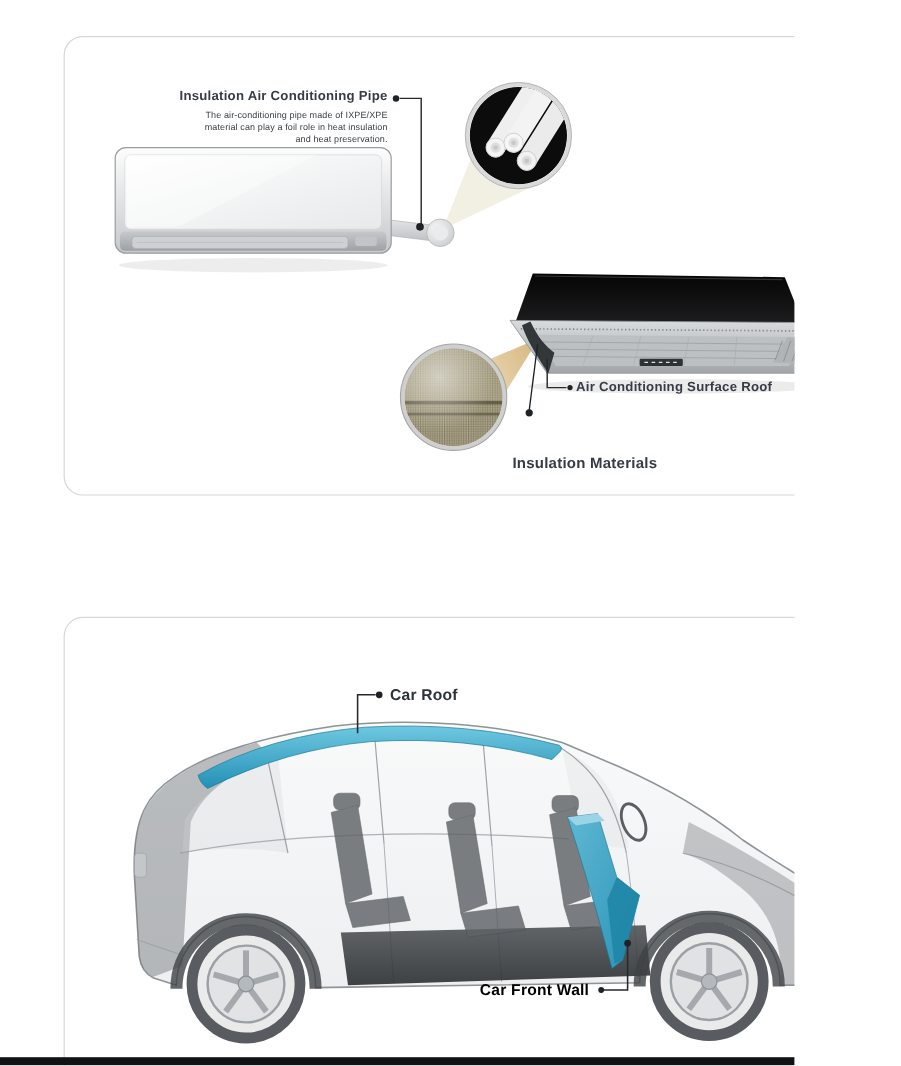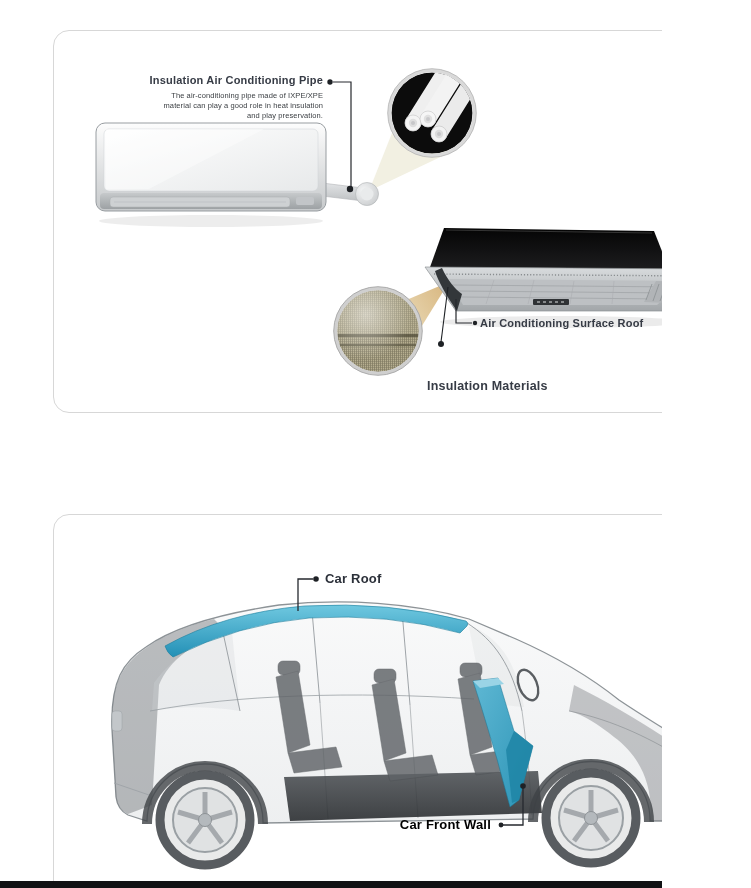--- a/index.html
+++ b/index.html
@@ -171,22 +171,22 @@
 
       <g>
         <path d="M402,268 L402,292 L418,292" fill="none" stroke="#26292e" stroke-width="1.2"></path>
         <circle cx="421" cy="292" r="2.2" fill="#1e2125"></circle>
       </g>
     </svg>
 
     <div class="callout-title t-right" id="pipe-title">Insulation Air Conditioning Pipe</div>
     <div class="callout-desc t-right" id="pipe-desc">
       <div>The air-conditioning pipe made of IXPE/XPE</div>
-      <div>material can play a good role in heat insulation</div>
-      <div>and play preservation.</div>
+      <div>material can play a foil role in heat insulation</div>
+      <div>and heat preservation.</div>
     </div>
 
     <div class="callout-title" id="surface-label">Air Conditioning Surface Roof</div>
 
     <div class="callout-title" id="materials-title">Insulation Materials</div>
   </div>
 
   <div class="card" id="card-car">
 
     <svg width="668" height="383" viewBox="0 0 668 383">

